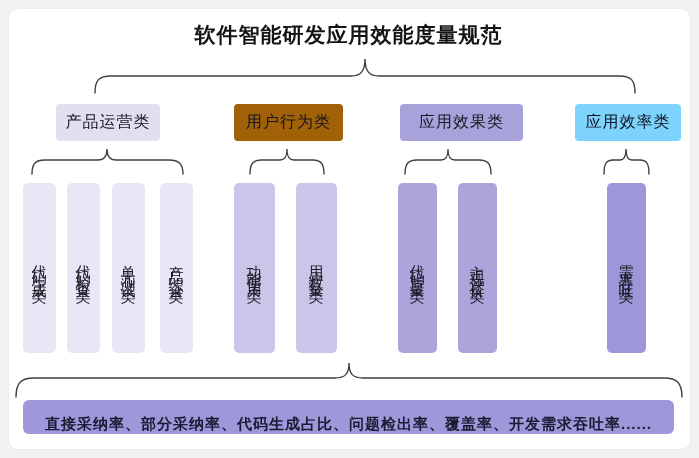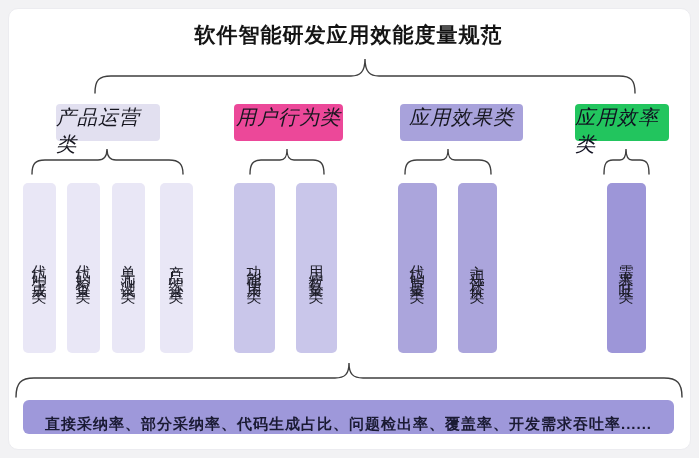--- a/index.html
+++ b/index.html
@@ -22,26 +22,25 @@
     text-align: center;
     font-size: 21px;
     font-weight: 700;
     color: #141414;
     letter-spacing: 1px;
   }
   .brace { overflow: visible; }
   .brace path { fill: none; stroke-width: 1.4; stroke-linecap: round; }
   .cat {
     top: 104px; height: 37px;
-    display: flex; justify-content: center;
+    display: flex; align-items: center; justify-content: center;
     border-radius: 4px;
-    font-size: 20px;
+    font-size: 16px;
     color: #16161f;
     letter-spacing: 1px;
-    font-style: italic;
   }
   .leaf {
     top: 183px; height: 170px;
     display: flex; align-items: center; justify-content: center;
     border-radius: 5px;
   }
   .vtext {
     writing-mode: vertical-lr;
     text-orientation: upright;
     font-size: 15px;
@@ -66,27 +65,27 @@
 
 <div class="abs title">软件智能研发应用效能度量规范</div>
 
 <svg class="abs brace" style="left:94px; top:57px;" width="542" height="40" viewBox="0 0 542 40">
   <path d="M1,36 C1,23 5,19 17,19 L257,19 C266,19 271,15 271,2 C271,15 276,19 285,19 L525,19 C537,19 541,23 541,36" stroke="#3f3f3f"></path>
 </svg>
 
 <div class="abs cat" style="left: 56px; width: 104px; background-color: rgb(226, 224, 240);">
   <span>产品运营类</span>
 </div>
-<div class="abs cat" style="left: 234px; width: 109px; background-color: #ec4899;">
+<div class="abs cat" style="left: 234px; width: 109px; background-color: #a16207;">
   <span>用户行为类</span>
 </div>
 <div class="abs cat" style="left: 400px; width: 123px; background-color: rgb(168, 162, 219);">
   <span>应用效果类</span>
 </div>
-<div class="abs cat" style="left: 575px; width: 94px; color: rgb(16, 16, 32); background-color: #22c55e;">
+<div class="abs cat" style="left: 575px; width: 106px; color: rgb(16, 16, 32); background-color: #7dd3fc;">
   <span>应用效率类</span>
 </div>
 
 <svg class="abs brace" style="left:31px; top:147px;" width="153" height="28" viewBox="0 0 153 28">
   <path d="M1,27 C1,17 4,13 14,13 L67,13 C73,13 76,10 76,2 C76,10 79,13 85,13 L138,13 C148,13 152,17 152,27" stroke="#3f3f3f"></path>
 </svg>
 <svg class="abs brace" style="left:249px; top:147px;" width="76" height="28" viewBox="0 0 76 28">
   <path d="M1,27 C1,17 4,13 12,13 L31,13 C36,13 38,10 38,2 C38,10 40,13 45,13 L64,13 C72,13 75,17 75,27" stroke="#3f3f3f"></path>
 </svg>
 <svg class="abs brace" style="left:404px; top:147px;" width="88" height="28" viewBox="0 0 88 28">

